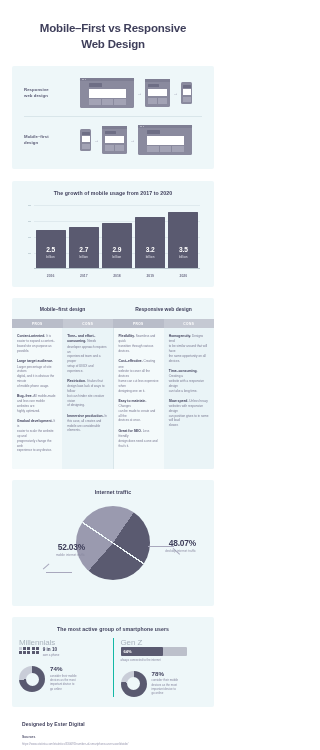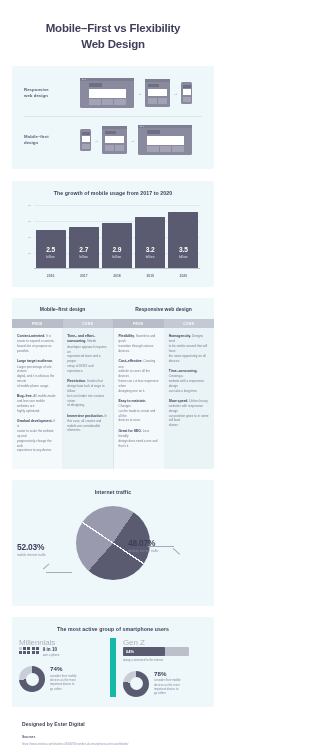--- a/index.html
+++ b/index.html
@@ -107,32 +107,32 @@
   .pie-area { position:relative; height:96px; margin-top:5px; }
   .pie {
     position:absolute; left:50%; top:6px; transform:translateX(-50%);
     width:74px; height:74px; border-radius:50%;
     background:conic-gradient(from 34deg, #5a5a70 0 52.03%, #9a9aaf 52.03% 100%);
   }
   .pie::after {
     content:''; position:absolute; inset:0; border-radius:50%;
     background:linear-gradient(214deg, transparent 49.4%, #f0f8fa 49.4%, #f0f8fa 50.6%, transparent 50.6%);
   }
-  .pie-lbl { position:absolute; text-align:left; }
+  .pie-lbl { position:absolute; text-align:right; }
   .pie-lbl.left  { left:5px;  top:42px; width:68px; }
   .pie-lbl.right { right:18px; top:38px; width:68px; }
   .pie-pct { font-size:8.4px; font-weight:bold; color:#3e3e5a; letter-spacing:-0.2px; }
   .pie-cap { font-size:2.9px; color:#8888a0; margin-top:1.5px; letter-spacing:0.1px; }
   .lead { position:absolute; background:#a8a8bd; height:0.7px; }
 
   
   .sec5 { margin-top:11px; padding:9px 0 10px 0; }
   .gen-row { display:flex; margin-top:6px; }
   .gen-col { flex:1; padding:0 7px; }
-  .gen-col.sep { border-left:6px solid #14b8a6; }
+  .gen-col.sep { border-left:1px solid #14b8a6; }
   .gen-name {
     font-size:8px; color:#a9b3bd; font-weight:normal;
     letter-spacing:-0.1px; 
   }
   .stat-a { display:flex; align-items:flex-start; gap:4px; margin-bottom:8px; }
   .sq-grid { display:grid; grid-template-columns:repeat(5,3px); gap:1.2px; }
   .sq-grid i { width:3px; height:3px; background:#5a5a70; display:block; }
   .sq-grid i.pale { background:#c9cdd8; }
   .stat-txt .big { font-size:4.6px; font-weight:bold; color:#3e3e5a; line-height:1.2; }
   .stat-txt .small { font-size:2.9px; color:#8888a0; margin-top:1px; }
@@ -152,21 +152,21 @@
   .footer { padding:14px 22px 0 22px; }
   .credit { font-size:5px; font-weight:bold; color:#3e3e5a; letter-spacing:0.1px; }
   .src-title { font-size:3.4px; font-weight:bold; color:#5b5b75; margin-top:8px; }
   .src { font-size:2.9px; color:#9a9ab0; margin-top:3.6px; line-height:1.5; word-break:break-all; }
 </style>
 </head>
 <body>
 
 <div class="page">
 
-  <div class="title" style="white-space: pre-line;">Mobile–First vs Flexibility
+  <div class="title" style="white-space: pre-line;">Mobile–First vs Responsive
 Web Design</div>
 
   <div class="panel sec1">
 
     <div class="dev-row">
       <div class="dev-label" style="white-space: pre-line;">Responsive
 web design</div>
       <div class="dev-strip">
 
         <div class="mock" style="width:54px;height:30px;">

